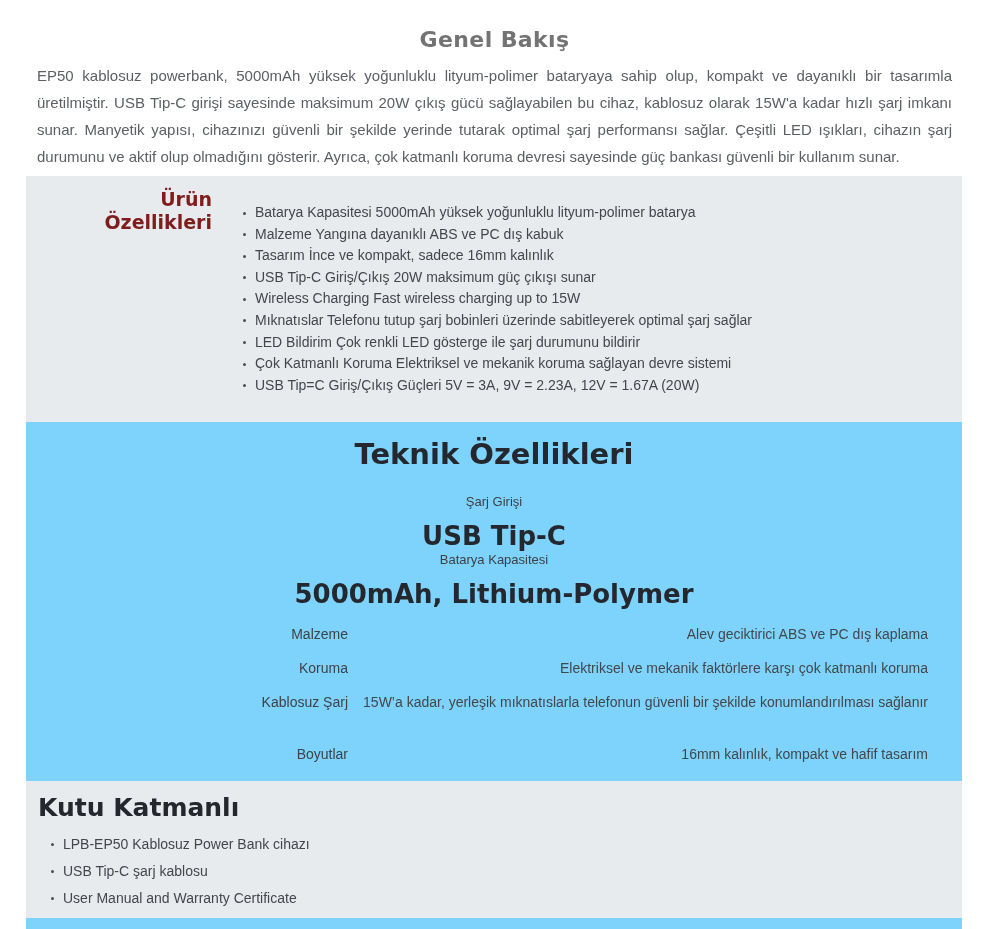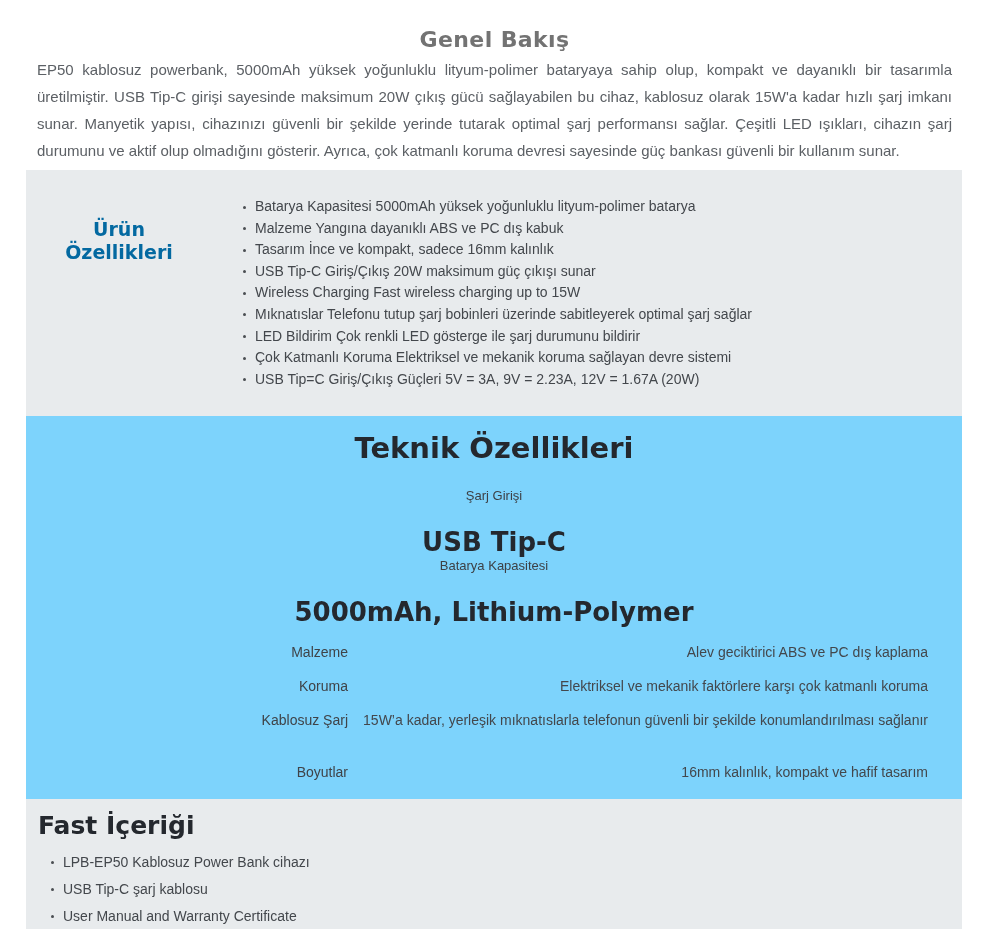--- a/index.html
+++ b/index.html
@@ -20,21 +20,21 @@
     padding-top: 26px;
     text-align: center;
     font-family: "DejaVu Sans", sans-serif;
     font-size: 22px;
     font-weight: 700;
     letter-spacing: 0.4px;
     color: #737373;
     line-height: 27px;
   }
   .overview-text {
-    margin: 3px 37px 0 37px;
+    margin: 9px 37px 0 37px;
     font-size: 15px;
     line-height: 27px;
     text-align: justify;
     color: #5c6065;
   }
 
   
   .sections {
     margin: 6px 27px 0 26px; 
     width: 936px;
@@ -43,28 +43,27 @@
   .section-light { background: #7dd3fc; }
 
   
   .features {
     display: flex;
     padding: 9px 14px 10px 0;
   }
   .features-label {
     width: 186px;
     flex: none;
-    text-align: center;
+    text-align: right;
     padding-top: 3px;
     font-family: "DejaVu Sans", sans-serif;
     font-size: 19px;
     font-weight: 700;
     line-height: 23px;
-    color: #0369a1;
-    margin-top: 36px;
+    color: #7f1d1d;
   }
   .features-list {
     flex: 1;
     margin: 16px;
     padding: 1px 0 0 14px;
     list-style: none;
   }
   li.bullet {
     position: relative;
     padding-left: 13px;
@@ -103,21 +102,21 @@
   .highlight {
     flex: 1;
     text-align: center;
   }
   .hl-label {
     font-size: 13px;
     color: #3d4146;
     line-height: 15px;
   }
   .hl-value {
-    margin-top: 24px;
+    margin-top: 12px;
     font-family: "DejaVu Sans", sans-serif;
     font-size: 26px;
     font-weight: 600;
     color: #24282e;
     line-height: 31px;
   }
   .spec-rows {
     margin-top: 16px;
     padding-left: 10px;
   }
@@ -211,21 +210,21 @@
         <div class="spec-value">15W’a kadar, yerleşik mıknatıslarla telefonun güvenli bir şekilde konumlandırılması sağlanır</div>
       </div>
       <div class="spec-row">
         <div class="spec-label">Boyutlar</div>
         <div class="spec-value">16mm kalınlık, kompakt ve hafif tasarım</div>
       </div>
     </div>
   </div>
 
   <div class="section-gray list-section">
-    <h2 class="sec-heading">Fast İçeriği</h2>
+    <h2 class="sec-heading">Kutu Katmanlı</h2>
     <ul class="plain-list">
       <li class="bullet">LPB-EP50 Kablosuz Power Bank cihazı</li>
       <li class="bullet">USB Tip-C şarj kablosu</li>
       <li class="bullet">User Manual and Warranty Certificate</li>
     </ul>
   </div>
 
   <div class="section-light list-section compat">
     <h2 class="sec-heading">Uyumluluk</h2>
     <ul class="plain-list">

